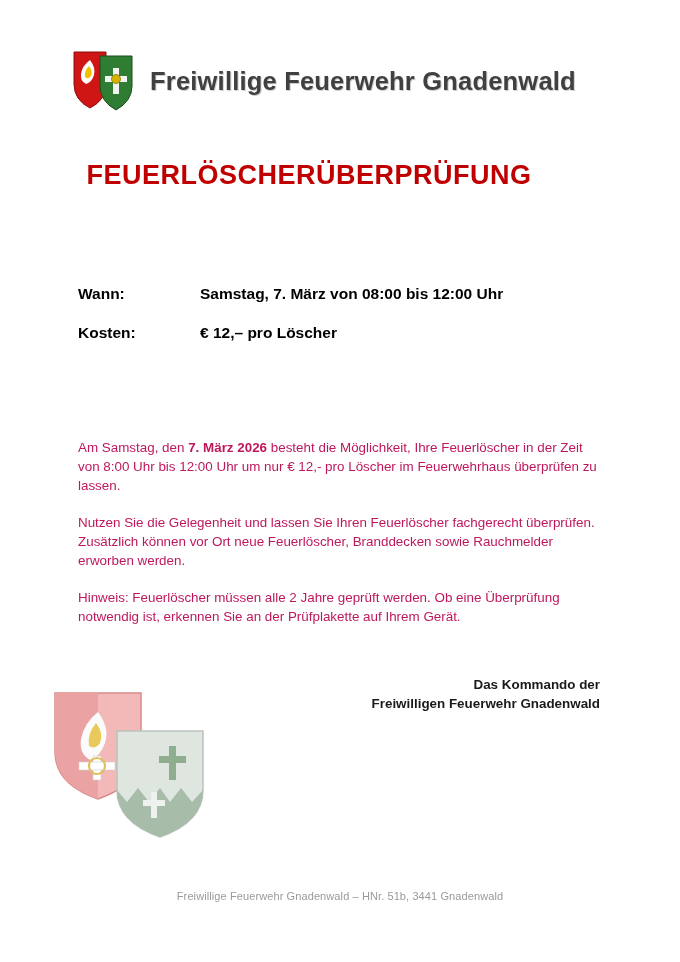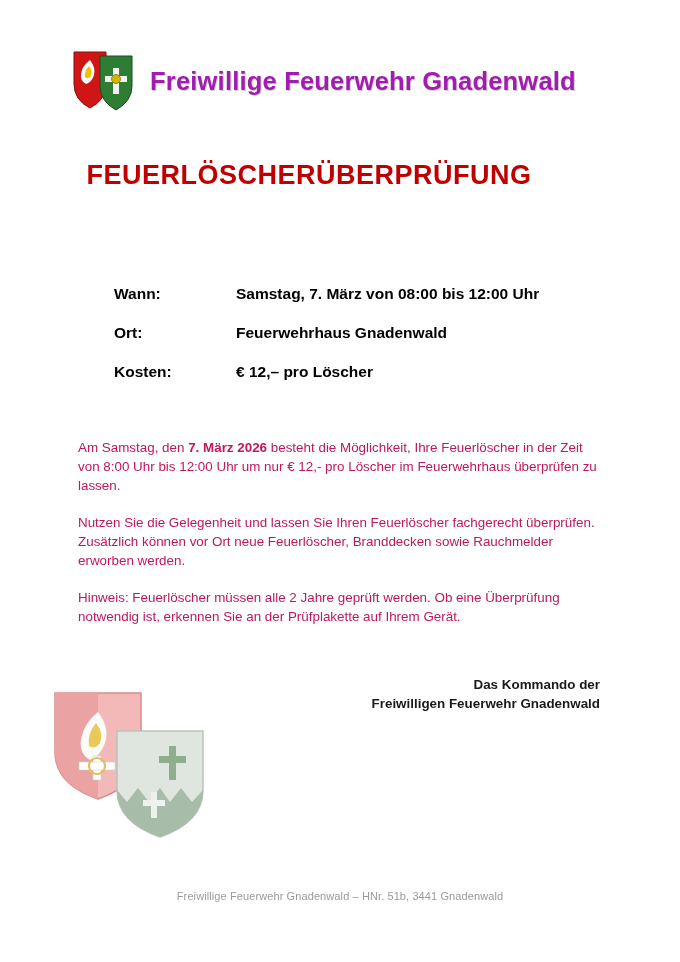--- a/index.html
+++ b/index.html
@@ -35,21 +35,21 @@
   }
   .crest-header {
     width: 66px;
     height: 66px;
     position: relative;
     flex: 0 0 auto;
   }
   .header-title {
     font-size: 25.5px;
     font-weight: bold;
-    color: #a21caf;
+    color: #404040;
     letter-spacing: 0.2px;
     white-space: nowrap;
     text-shadow: 1px 1px 0 #cfcfcf;
   }
 
   
   .main-title {
     position: absolute;
     top: 160px;
     left: 0;
@@ -71,21 +71,20 @@
   .kv-row {
     display: flex;
     align-items: baseline;
     margin-bottom: 21px;
     font-size: 15.5px;
     font-weight: bold;
   }
   .kv-label {
     width: 122px;
     flex: 0 0 122px;
-    margin-left: 36px;
   }
   .kv-value {
     flex: 1 1 auto;
   }
 
   
   .body-text {
     position: absolute;
     top: 438px;
     left: 78px;
@@ -173,24 +172,20 @@
     </div>
     <div class="header-title">Freiwillige Feuerwehr Gnadenwald</div>
   </div>
 
   <div class="main-title">FEUERLÖSCHERÜBERPRÜFUNG</div>
 
   <div class="kv-block">
     <div class="kv-row">
       <div class="kv-label">Wann:</div>
       <div class="kv-value">Samstag, 7. März von 08:00 bis 12:00 Uhr</div>
-    </div>
-    <div class="kv-row">
-      <div class="kv-label">Ort:</div>
-      <div class="kv-value">Feuerwehrhaus Gnadenwald</div>
     </div>
     <div class="kv-row">
       <div class="kv-label">Kosten:</div>
       <div class="kv-value">€ 12,– pro Löscher</div>
     </div>
   </div>
 
   <div class="body-text">
     <p><span>Am Samstag, den </span><b>7. März 2026</b><span> besteht die Möglichkeit, Ihre Feuerlöscher in der Zeit von 8:00 Uhr bis 12:00 Uhr um nur € 12,- pro Löscher im Feuerwehrhaus überprüfen zu lassen.</span></p>
     <p>Nutzen Sie die Gelegenheit und lassen Sie Ihren Feuerlöscher fachgerecht überprüfen. Zusätzlich können vor Ort neue Feuerlöscher, Branddecken sowie Rauchmelder erworben werden.</p>

